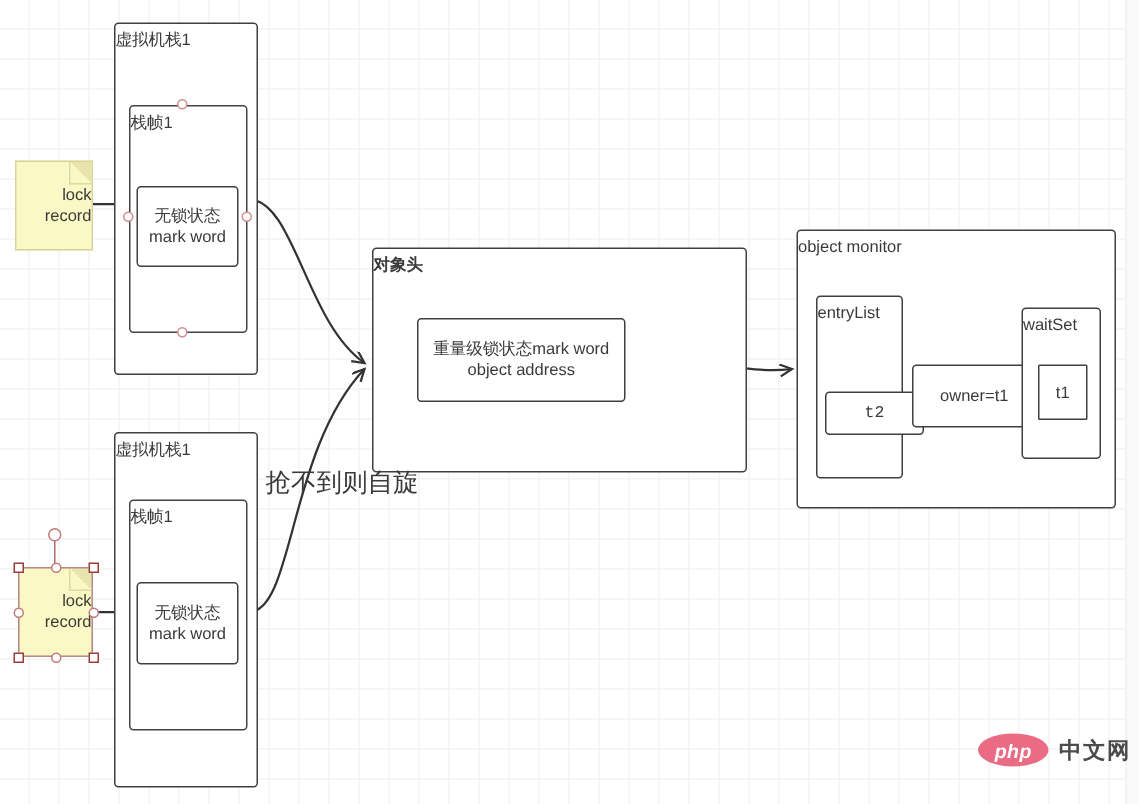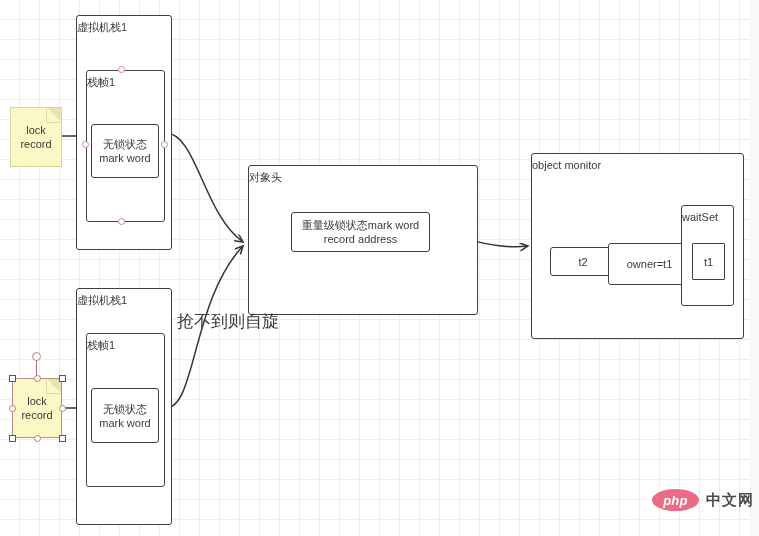--- a/index.html
+++ b/index.html
@@ -81,21 +81,21 @@
     height: 14px;
     background: linear-gradient(225deg, #e8e4ae 50%, transparent 50%);
     border-left: 1px solid #ded8a4;
     border-bottom: 1px solid #ded8a4;
   }
   .note .note-text {
     position: absolute;
     left: 0; right: 0;
     top: 50%;
     transform: translateY(-50%);
-    text-align: center;
+    text-align: right;
     font-size: 11px;
     line-height: 14px;
     color: #3a3a3a;
   }
 
   
   .sel-sq {
     position: absolute;
     width: 7px;
     height: 7px;
@@ -270,35 +270,38 @@
   <div class="sel-rot" style="left:32px; top:352px;"></div>
   <div class="sel-sq" style="left:9px; top:375px;"></div>
   <div class="sel-sq" style="left:59px; top:375px;"></div>
   <div class="sel-sq" style="left:9px; top:435px;"></div>
   <div class="sel-sq" style="left:59px; top:435px;"></div>
   <div class="sel-rd" style="left:34px; top:375px;"></div>
   <div class="sel-rd" style="left:34px; top:435px;"></div>
   <div class="sel-rd" style="left:9px; top:405px;"></div>
   <div class="sel-rd" style="left:59px; top:405px;"></div>
 
-  <div class="shape" style="left:248px; top:165px; width:230px; height:150px;">
+  <div class="shape" style="left:248px; top:165px; width:250px; height:150px;font-weight:bold;">
     <div class="shape-label title-top">对象头</div>
   </div>
-  <div class="shape" style="left:291px; top:212px; width:139px; height:40px;padding-left:44px;">
+  <div class="shape" style="left:278px; top:212px; width:139px; height:56px;padding-left:44px;">
     <div class="center-text">
       <div>重量级锁状态mark word</div>
-      <div>record address</div>
+      <div>object address</div>
     </div>
   </div>
 
   <div class="shape" style="left:531px; top:153px; width:213px; height:186px;">
     <div class="shape-label title-top">object monitor</div>
   </div>
 
-  <div class="shape" style="left:550px; top:247px; width:66px; height:29px;">
+  <div class="shape" style="left:544px; top:197px; width:58px; height:122px;">
+    <div class="shape-label title-top">entryList</div>
+  </div>
+  <div class="shape" style="left:550px; top:261px; width:66px; height:29px;font-family:Liberation Mono, monospace;">
     <div class="center-text">t2</div>
   </div>
 
   <div class="shape" style="left:608px; top:243px; width:83px; height:42px;">
     <div class="center-text">owner=t1</div>
   </div>
 
   <div class="shape" style="left:681px; top:205px; width:53px; height:101px;">
     <div class="shape-label title-top">waitSet</div>
   </div>

